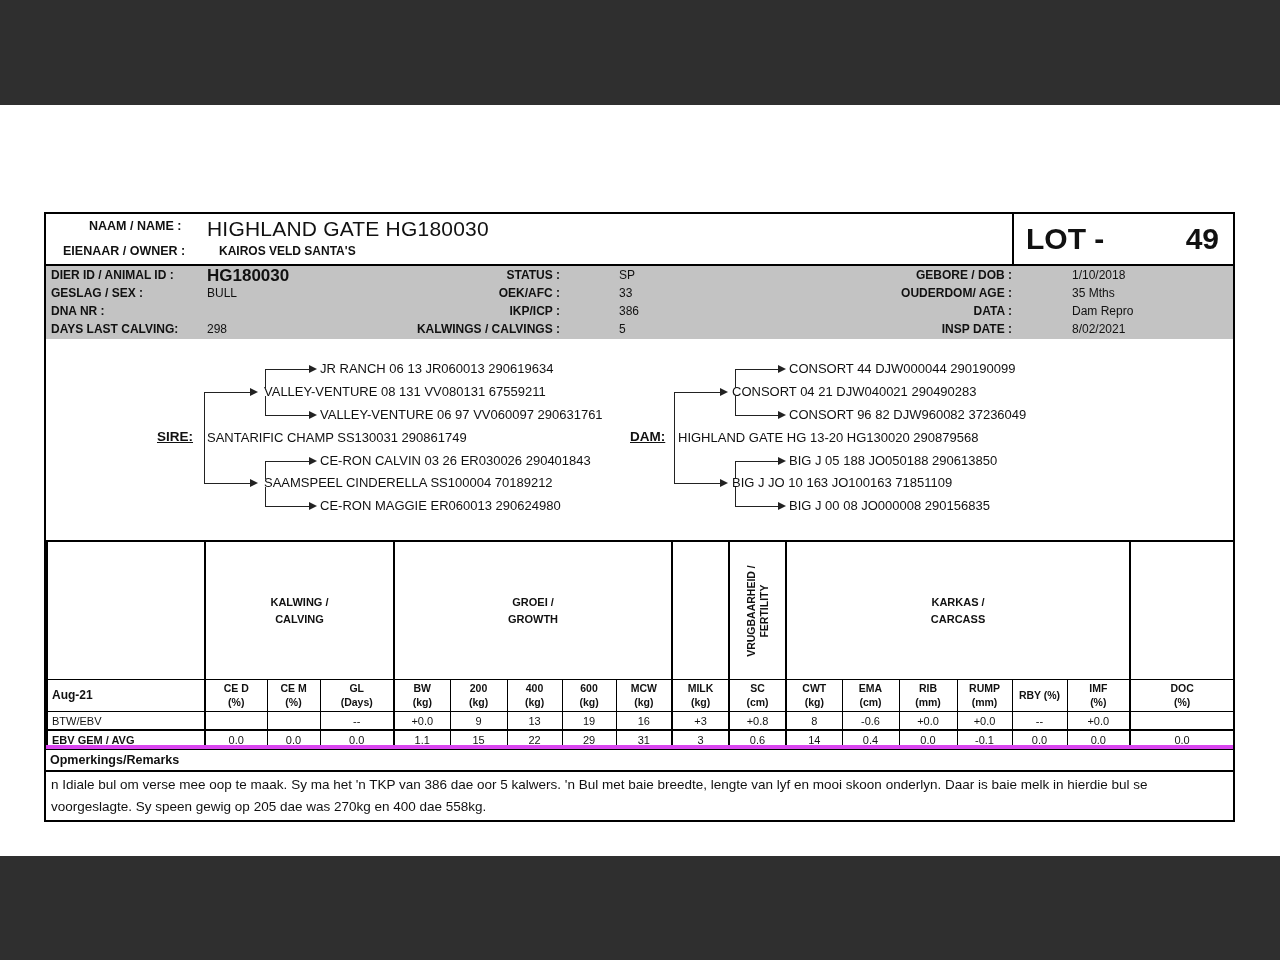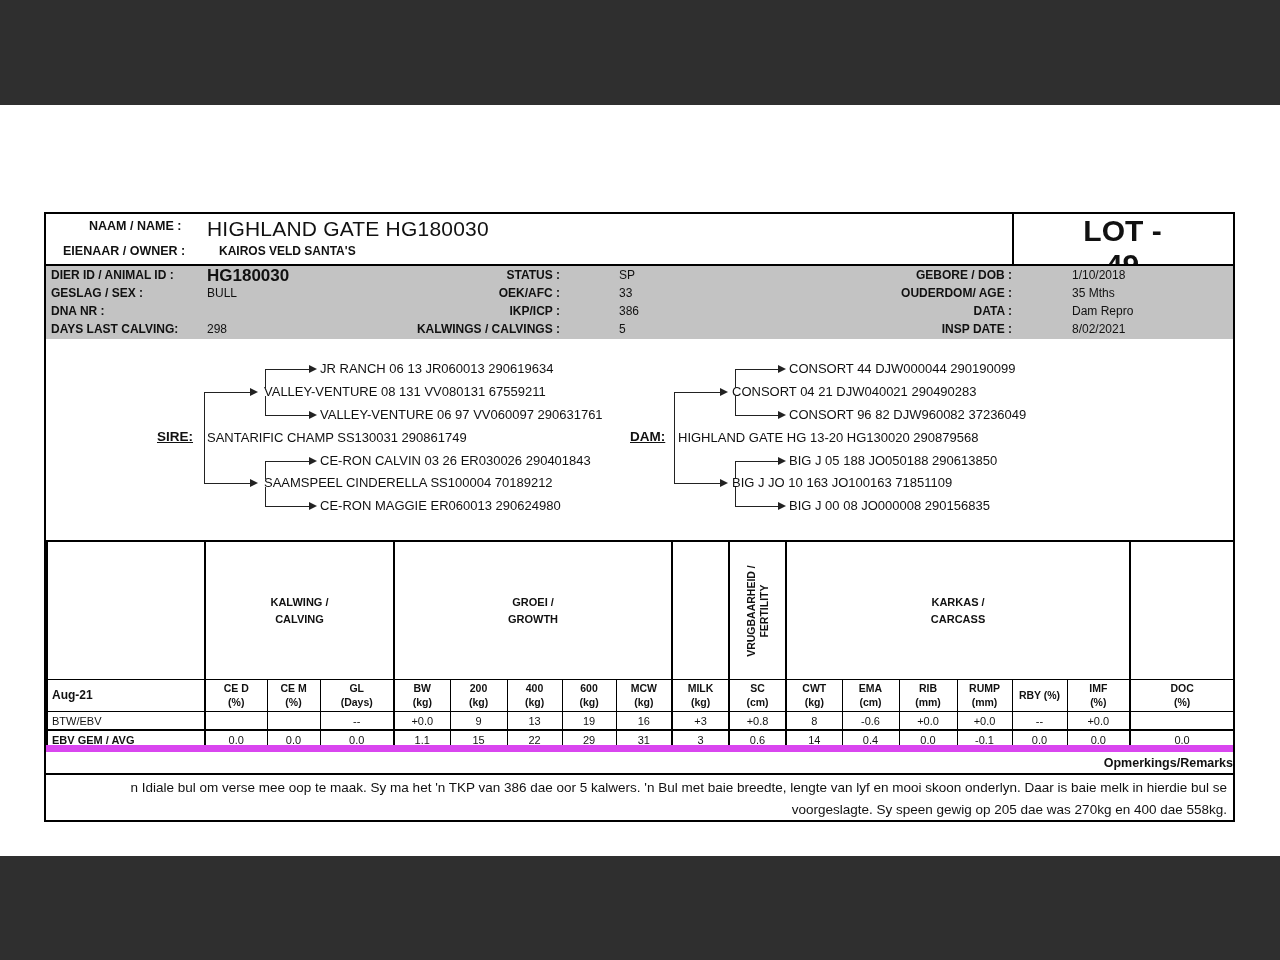--- a/index.html
+++ b/index.html
@@ -14,21 +14,21 @@
 
   
   .row-name{position:absolute;left:0;top:0;right:223px;height:28px;}
   .row-owner{position:absolute;left:12px;top:28px;right:223px;height:22px;}
   .hlabel{position:absolute;left:5px;top:5px;font-size:12.5px;font-weight:bold;padding-left:38px;}
   .name-value{position:absolute;left:161px;top:3px;font-size:21px;font-weight:normal;letter-spacing:.2px;}
   .owner-label{position:absolute;left:5px;top:2px;font-size:12.5px;font-weight:bold;}
   .owner-value{position:absolute;left:161px;top:2px;font-size:12px;font-weight:bold;}
   .lot-box{position:absolute;top:0;right:0;width:221px;height:50px;border-left:2px solid #000;
            box-sizing:border-box;display:flex;align-items:center;justify-content:space-between;
-           padding:0 14px 0 12px;font-size:30px;font-weight:bold;flex-direction:column;}
+           padding:0 14px 0 12px;font-size:30px;font-weight:bold;}
 
   
   .info-band{position:absolute;left:0;right:0;top:50px;height:73px;background:#c3c3c3;
              border-top:2px solid #000;box-sizing:content-box;}
   .info-row{position:relative;height:18px;font-size:12px;}
   .info-row .l1{position:absolute;left:5px;top:2px;font-weight:bold;}
   .info-row .v1{position:absolute;left:161px;top:2px;}
   .info-row .v1.big{top:0px;font-size:17px;font-weight:bold;z-index:2;}
   .info-row .l2{position:absolute;left:290px;width:224px;top:2px;text-align:right;font-weight:bold;}
   .info-row .v2{position:absolute;left:573px;top:2px;}
@@ -59,21 +59,21 @@
   .ebv tr.avg-row td{border-top:2px solid #000;}
   .ebv tr.avg-row td.lbl{font-weight:bold;}
   .gb{border-left-width:2px !important;}
   .faint{color:#d2cbc5;}
   .vwrap{position:relative;width:100%;height:104px;}
   .vert{position:absolute;left:50%;top:50%;transform:translate(-50%,-50%) rotate(-90deg);
         white-space:pre-line;width:max-content;font-size:10.5px;font-weight:bold;
         line-height:1.25;text-align:center;}
 
   
-  .remarks{position:absolute;left:0;right:0;top:531px;bottom:0;border-top:7px solid #d946ef;text-align:right;}
+  .remarks{position:absolute;left:0;right:0;top:531px;bottom:0;border-top:4px solid #d946ef;}
   .remarks-label{font-size:12.5px;font-weight:bold;padding:4px 0 3px 4px;border-bottom:2px solid #000;}
   .remarks-text{font-size:13.5px;line-height:22px;padding:2px 6px 0 5px;}
 </style>
 </head>
 <body>
 
 <div class="page">
   <div class="band band-top"></div>
   <div class="band band-bottom"></div>
 

